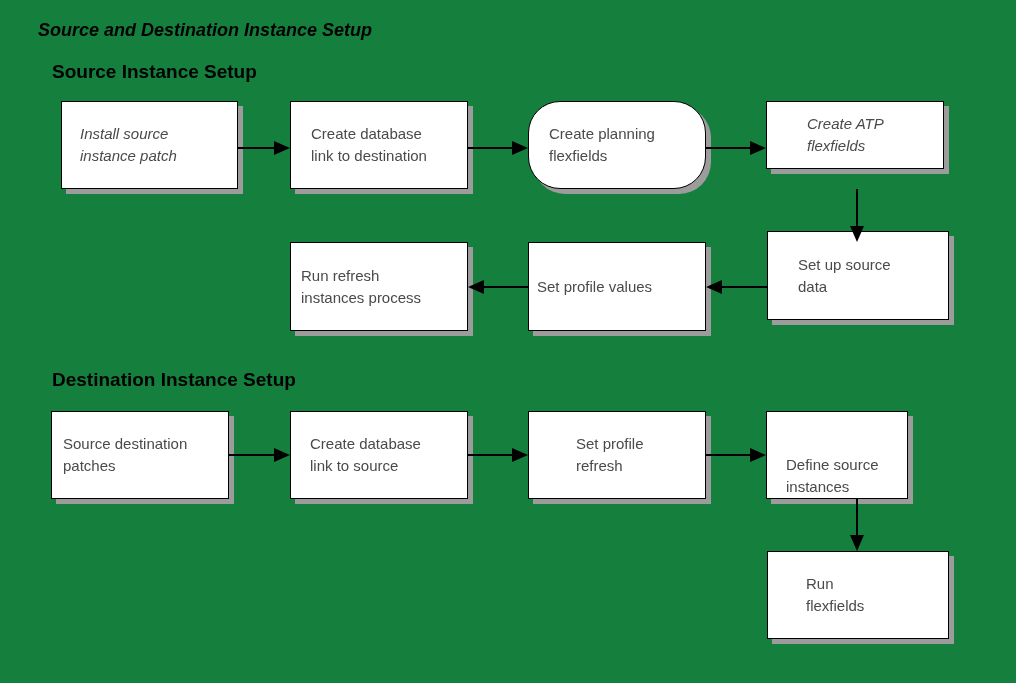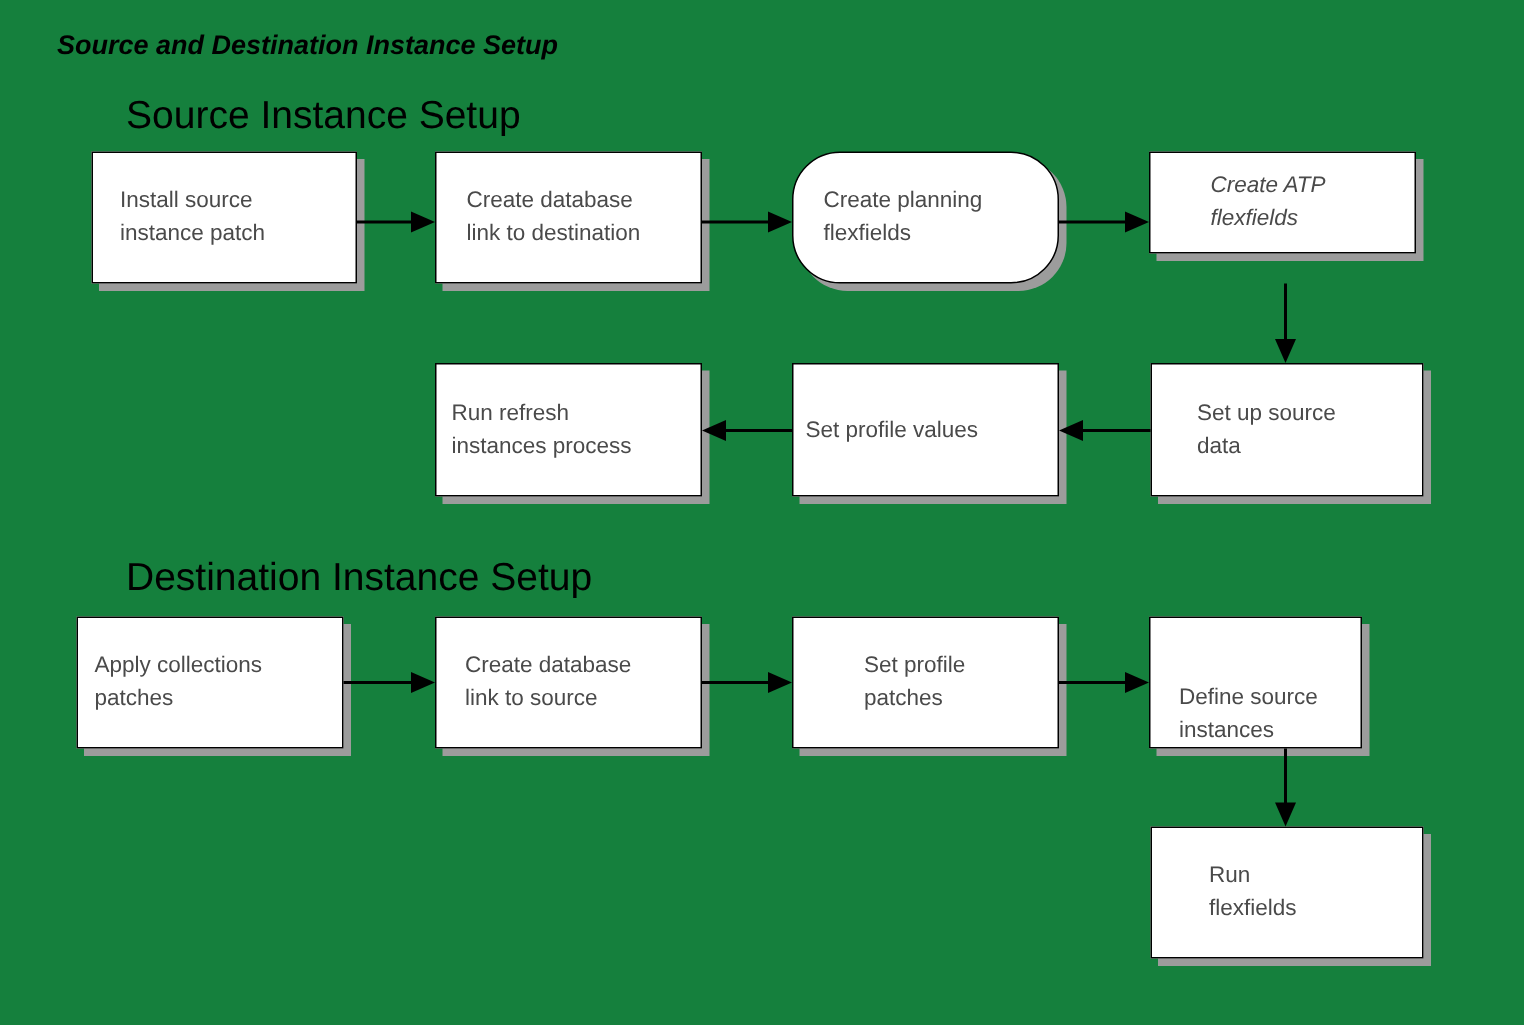--- a/index.html
+++ b/index.html
@@ -22,25 +22,24 @@
     top: 20px;
     font-size: 18px;
     font-weight: bold;
     font-style: italic;
     color: #000000;
     white-space: nowrap;
   }
   .section-heading {
     position: absolute;
     left: 52px;
-    font-size: 26px;
-    font-weight: normal;
+    font-size: 19px;
+    font-weight: bold;
     color: #000000;
     white-space: nowrap;
-    margin-left: 32px;
   }
   .node {
     position: absolute;
     background: #ffffff;
     border: 1px solid #000000;
     box-shadow: 5px 5px 0 0 #9c9c9c;
     display: flex;
     align-items: center;
     box-sizing: border-box;
   }
@@ -96,37 +95,37 @@
 </head>
 <body>
 
 <div class="canvas">
 
   <div class="diagram-title">Source and Destination Instance Setup</div>
 
   <div class="section-heading" style="top:61px;">Source Instance Setup</div>
 
   <div class="node" style="left:61px; top:101px; width:177px; height:88px;">
-    <span class="node-label" style="padding-left:18px;">Install source
+    <span class="node-label" style="padding-left:18px;font-style:italic;">Install source
 instance patch</span>
   </div>
   <div class="node" style="left:290px; top:101px; width:178px; height:88px;">
     <span class="node-label" style="padding-left:20px;">Create database
 link to destination</span>
   </div>
   <div class="node" style="left:528px; top:101px; width:178px; height:88px;border-radius:32px;">
     <span class="node-label" style="padding-left:20px;">Create planning
 flexfields</span>
   </div>
   <div class="node" style="left:766px; top:101px; width:178px; height:68px;font-style:italic;">
     <span class="node-label" style="padding-left:40px;">Create ATP
 flexfields</span>
   </div>
 
-  <div class="node" style="left:767px; top:242px; width:182px; height:89px;">
+  <div class="node" style="left:767px; top:231px; width:182px; height:89px;">
     <span class="node-label" style="padding-left:30px;">Set up source
 data</span>
   </div>
   <div class="node" style="left:528px; top:242px; width:178px; height:89px;">
     <span class="node-label" style="padding-left:8px;">Set profile values</span>
   </div>
   <div class="node" style="left:290px; top:242px; width:178px; height:89px;">
     <span class="node-label" style="padding-left:10px;">Run refresh
 instances process</span>
   </div>
@@ -134,30 +133,30 @@
   <div class="arr arr-right" style="left:238px; top:141px; width:52px; height:14px;"></div>
   <div class="arr arr-right" style="left:468px; top:141px; width:60px; height:14px;"></div>
   <div class="arr arr-right" style="left:706px; top:141px; width:60px; height:14px;"></div>
   <div class="arr arr-down" style="left:850px; top:189px; width:14px; height:53px;"></div>
   <div class="arr arr-left" style="left:706px; top:280px; width:61px; height:14px;"></div>
   <div class="arr arr-left" style="left:468px; top:280px; width:60px; height:14px;"></div>
 
   <div class="section-heading" style="top:369px;">Destination Instance Setup</div>
 
   <div class="node" style="left:51px; top:411px; width:178px; height:88px;">
-    <span class="node-label" style="padding-left:11px;">Apply collections
+    <span class="node-label" style="padding-left:11px;">Source destination
 patches</span>
   </div>
   <div class="node" style="left:290px; top:411px; width:178px; height:88px;">
     <span class="node-label" style="padding-left:19px;">Create database
 link to source</span>
   </div>
   <div class="node" style="left:528px; top:411px; width:178px; height:88px;">
     <span class="node-label" style="padding-left:47px;">Set profile
-patches</span>
+refresh</span>
   </div>
   <div class="node" style="left:766px; top:411px; width:142px; height:88px;align-items:flex-end;">
     <span class="node-label" style="padding-left:19px;">Define source
 instances</span>
   </div>
   <div class="node" style="left:767px; top:551px; width:182px; height:88px;">
     <span class="node-label" style="padding-left:38px;">Run
 flexfields</span>
   </div>
 

